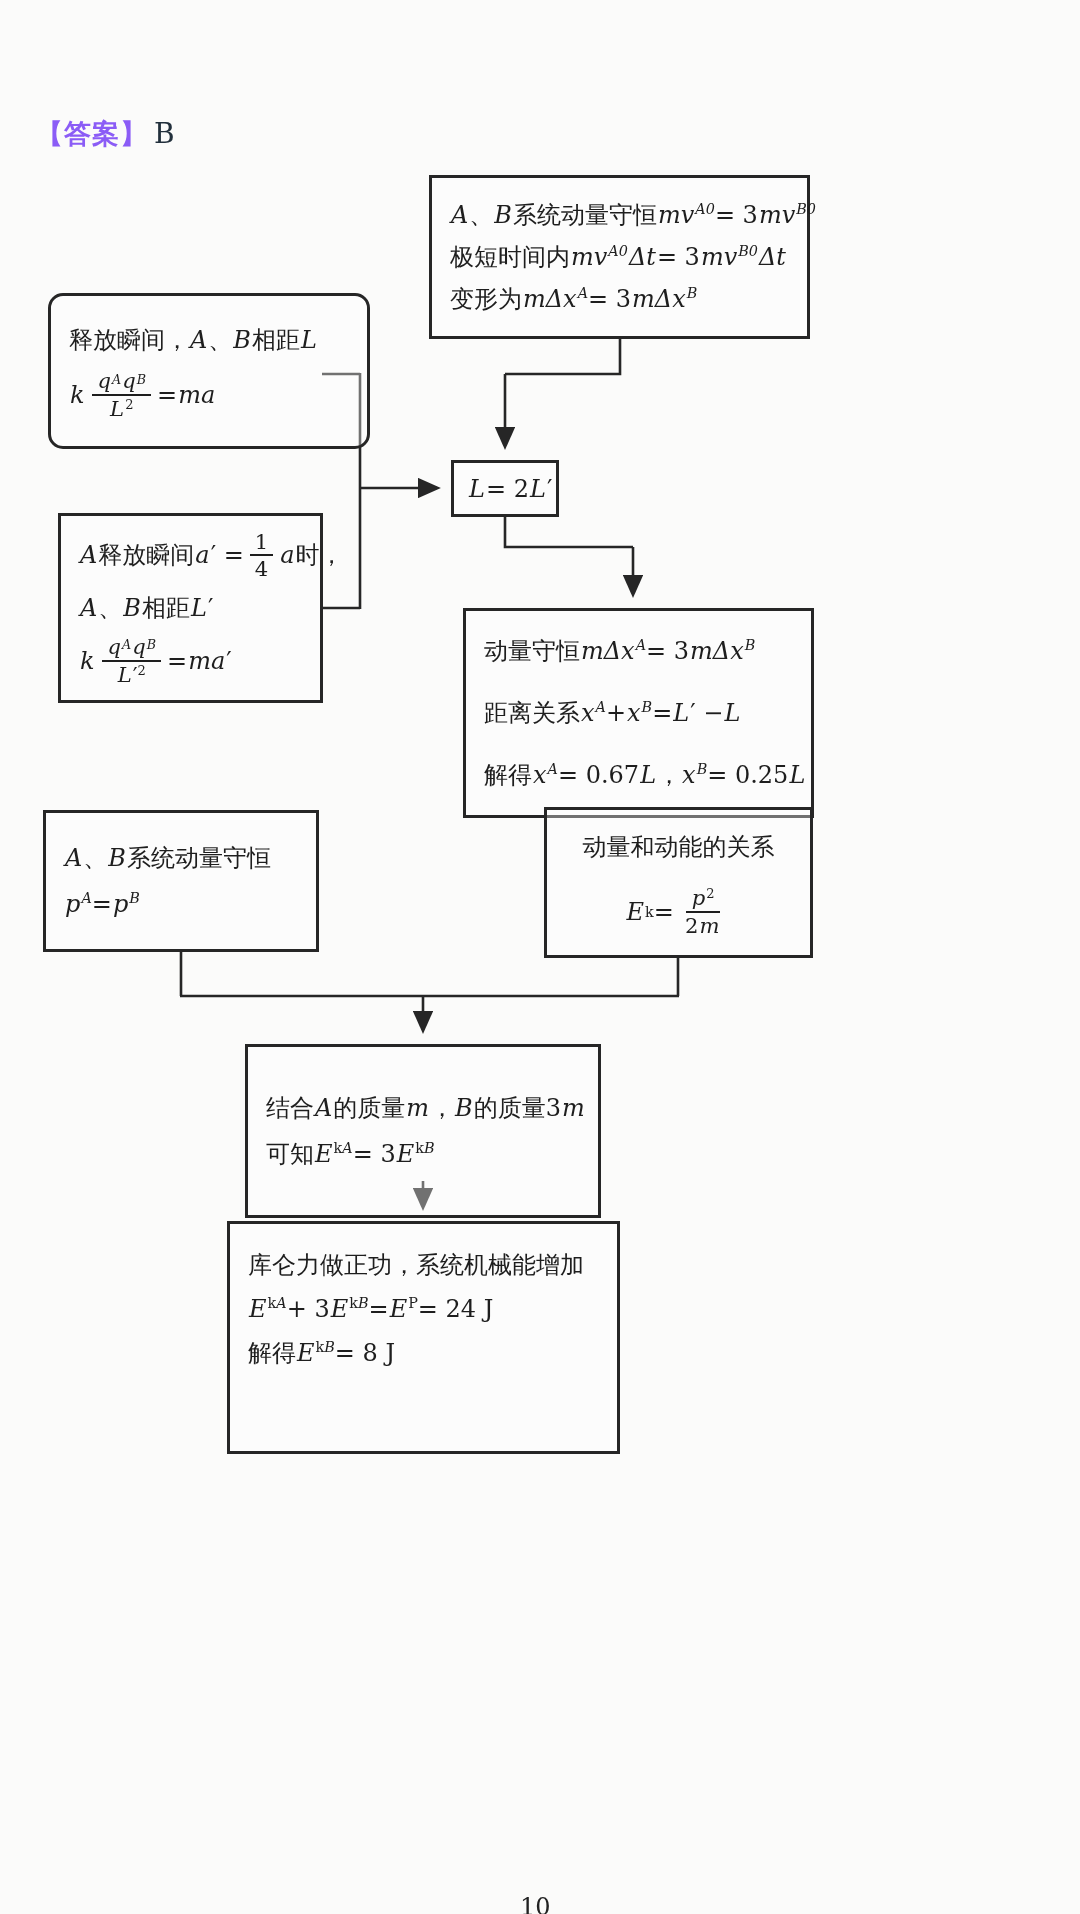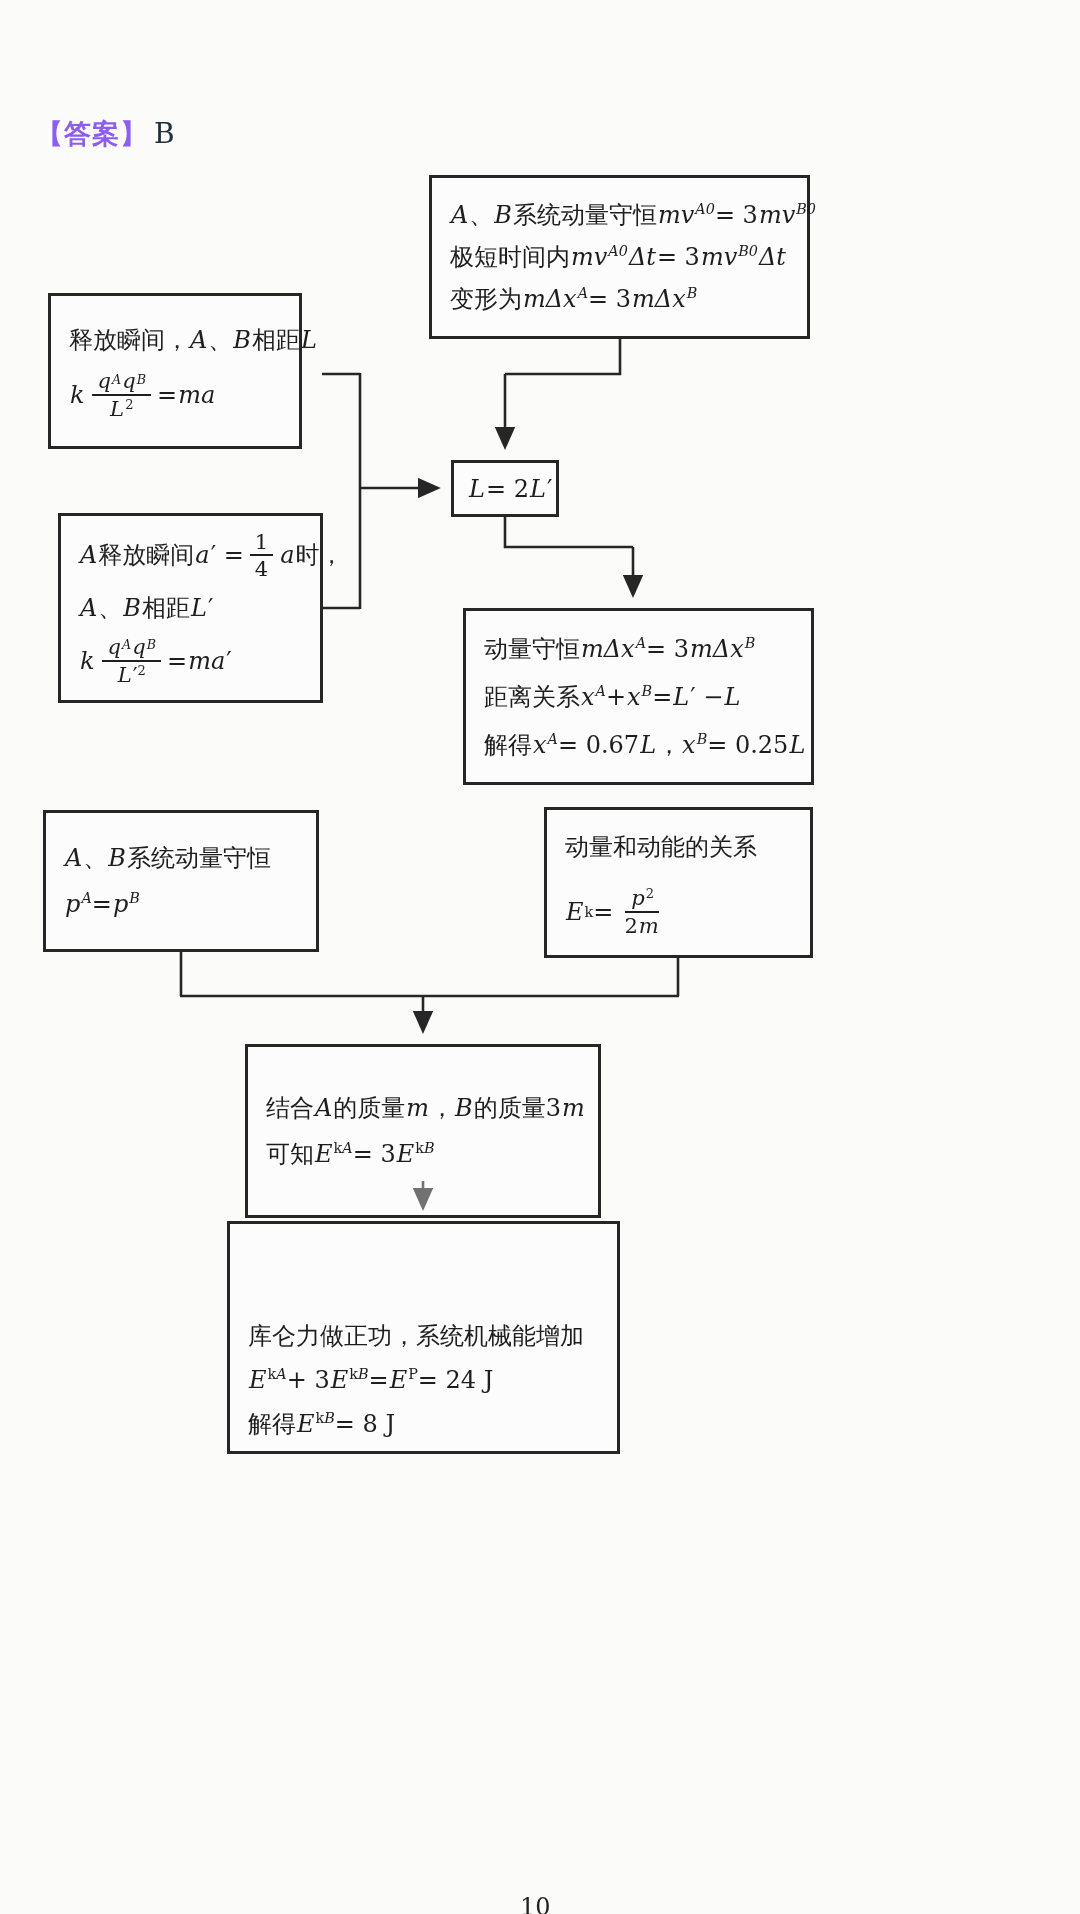--- a/index.html
+++ b/index.html
@@ -92,21 +92,21 @@
     <div class="line">
         <span class="tk-c">变形为</span>
         <span class="tk-i">mΔx</span>
         <span class="tk-s">A</span>
         <span class="tk-c"> = 3</span>
         <span class="tk-i">mΔx</span>
         <span class="tk-s">B</span>
       </div>
   </div>
 
-  <div class="fbox" style="left:48px;top:293px;width:254px;height:156px;gap:10px;">
+  <div class="fbox" style="left:48px;top:293px;width:322px;height:156px;gap:10px;border-radius:15px;">
     <div class="line">
         <span class="tk-c">释放瞬间，</span>
         <span class="tk-i">A</span>
         <span class="tk-c">、</span>
         <span class="tk-i">B</span>
         <span class="tk-c">相距</span>
         <span class="tk-i">L</span>
       </div>
     <div class="line">
         <span class="tk-i">k</span>
@@ -175,21 +175,21 @@
 
   <div class="fbox" style="left:451px;top:460px;width:108px;height:57px;padding:4px 14px;">
     <div class="line">
         <span class="tk-i">L</span>
         <span class="tk-c"> = 2</span>
         <span class="tk-i">L</span>
         <span class="tk-c">′</span>
       </div>
   </div>
 
-  <div class="fbox" style="left:463px;top:608px;width:351px;height:177px;gap:10px;">
+  <div class="fbox" style="left:463px;top:608px;width:351px;height:210px;gap:24px;">
     <div class="line">
         <span class="tk-c">动量守恒</span>
         <span class="tk-i">mΔx</span>
         <span class="tk-s">A</span>
         <span class="tk-c"> = 3</span>
         <span class="tk-i">mΔx</span>
         <span class="tk-s">B</span>
       </div>
     <div class="line">
         <span class="tk-c">距离关系</span>
@@ -226,21 +226,21 @@
       </div>
     <div class="line">
         <span class="tk-i">p</span>
         <span class="tk-s">A</span>
         <span class="tk-c"> = </span>
         <span class="tk-i">p</span>
         <span class="tk-s">B</span>
       </div>
   </div>
 
-  <div class="fbox" style="left:544px;top:807px;width:269px;height:151px;gap:20px;">
+  <div class="fbox" style="left:544px;top:807px;width:269px;height:151px;gap:20px;align-items:center;">
     <div class="line">
         <span class="tk-c">动量和动能的关系</span>
       </div>
     <div class="line">
         <span class="tk-i">E</span>
         <span class="tk-r">k</span>
         <span class="tk-c"> = </span>
         <span class="frac">
           <span class="num">
             <span class="tk-i">p</span>
@@ -270,21 +270,21 @@
         <span class="tk-i">E</span>
         <span class="tk-r">k</span>
         <span class="tk-s">A</span>
         <span class="tk-c"> = 3</span>
         <span class="tk-i">E</span>
         <span class="tk-r">k</span>
         <span class="tk-s">B</span>
       </div>
   </div>
 
-  <div class="fbox" style="left:227px;top:1221px;width:393px;height:233px;gap:6px;justify-content:flex-end;padding-top:22px;">
+  <div class="fbox" style="left:227px;top:1221px;width:393px;height:233px;gap:6px;justify-content:flex-start;padding-top:22px;">
     <div class="line">
         <span class="tk-c">库仑力做正功，系统机械能增加</span>
       </div>
     <div class="line">
         <span class="tk-i">E</span>
         <span class="tk-r">k</span>
         <span class="tk-s">A</span>
         <span class="tk-c"> + 3</span>
         <span class="tk-i">E</span>
         <span class="tk-r">k</span>

